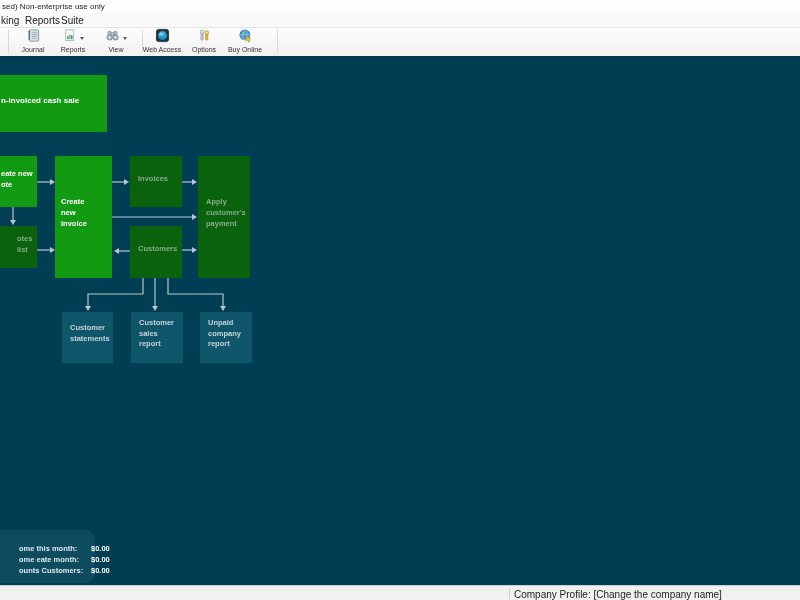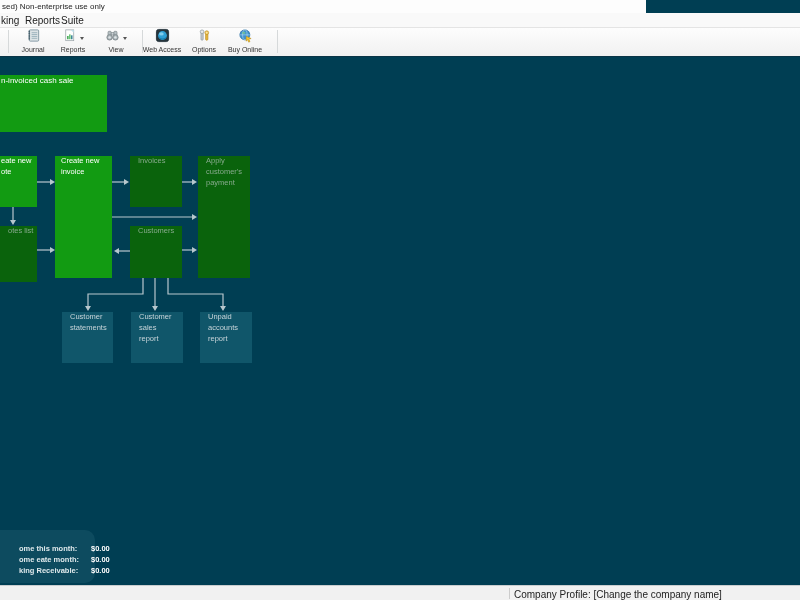--- a/index.html
+++ b/index.html
@@ -1,37 +1,37 @@
 <!DOCTYPE html>
 <html><head>
 <meta charset="utf-8">
 <style>
   html,body{margin:0;padding:0;background:#888;}
   .screen{position:relative;width:800px;height:600px;overflow:hidden;
           font-family:"Liberation Sans",sans-serif;background:#003e53;}
   
-  .titlebar{position:absolute;left:0;top:0;width:646px;height:13px;background:#fdfdfd;}
+  .titlebar{position:absolute;left:0;top:0;width:800px;height:13px;background:#fdfdfd;}
   .titlebar .title{position:absolute;left:2px;top:2px;font-size:8px;color:#1c1c1c;white-space:nowrap;}
   .menubar{position:absolute;left:0;top:13px;width:800px;height:14px;background:#f9f9f9;
            border-bottom:1px solid #e4e4e4;}
   .menuitem{position:absolute;top:2px;font-size:10px;color:#222;text-align:center;}
   .toolbar{position:absolute;left:0;top:28px;width:800px;height:28px;
            background:linear-gradient(#fdfdfd,#f1f1f1);border-bottom:1px solid #cfd4d6;}
   .tsep{position:absolute;top:2px;width:1px;height:23px;background:#d6d9da;}
   .tbtn{position:absolute;top:1px;height:26px;display:flex;flex-direction:column;
         align-items:center;justify-content:flex-start;cursor:default;}
   .tbtn .irow{display:flex;align-items:center;height:17px;}
   .tbtn .lbl{font-size:7px;color:#333;white-space:nowrap;line-height:8px;}
   .dd{width:0;height:0;border-left:2.5px solid transparent;border-right:2.5px solid transparent;
       border-top:3.5px solid #555;margin-left:3px;margin-top:1px;}
   
   .main{position:absolute;left:0;top:56px;width:800px;height:529px;background:#003e53;
         border-top:1px solid #0a3446;}
-  .node{position:absolute;display:flex;align-items:flex-start;box-sizing:border-box;
-        font-weight:normal;font-size:7.5px;line-height:1.45;}
+  .node{position:absolute;display:flex;align-items:center;box-sizing:border-box;
+        font-weight:bold;font-size:7.5px;line-height:1.45;}
   .node .nlbl{white-space:pre-line;}
   .bright{background:#129b12;color:#ffffff;}
   .darkg{background:#0a630c;color:#87aa8d;}
   .tealb{background:#10566a;color:#c7d4d9;}
   .arrows{position:absolute;left:0;top:0;width:800px;height:600px;pointer-events:none;}
   
   .sumpanel{position:absolute;left:-24px;top:530px;width:119px;height:53px;
             background:#0d4b5f;border-radius:0 10px 10px 0;}
   .sumrow{position:absolute;left:0;width:140px;height:11px;font-size:7.5px;font-weight:bold;
           color:#dfe9ec;white-space:nowrap;margin-left:19px;}
@@ -162,21 +162,21 @@
 
   <div class="node bright" style="left:0;top:75px;width:107px;height:57px;padding:0 0 6px 1px;font-size:8px">
     <span class="nlbl">n-invoiced cash sale</span>
   </div>
 
   <div class="node bright" style="left:0;top:156px;width:37px;height:51px;padding:0 0 4px 1px">
     <span class="nlbl">eate new
 ote</span>
   </div>
 
-  <div class="node darkg" style="left:0;top:226px;width:37px;height:56px;padding:0 0 5px 8px">
+  <div class="node darkg" style="left:0;top:226px;width:37px;height:42px;padding:0 0 5px 17px">
     <span class="nlbl">otes list</span>
   </div>
 
   <div class="node bright" style="left:55px;top:156px;width:57px;height:122px;padding:0 12px 7px 6px">
     <span class="nlbl">Create new
 invoice</span>
   </div>
 
   <div class="node darkg" style="left:130px;top:156px;width:52px;height:51px;padding:0 0 4px 8px">
     <span class="nlbl">Invoices</span>
@@ -198,21 +198,21 @@
   </div>
 
   <div class="node tealb" style="left:131px;top:312px;width:52px;height:51px;padding:0 0 7px 8px">
     <span class="nlbl">Customer
 sales
 report</span>
   </div>
 
   <div class="node tealb" style="left:200px;top:312px;width:52px;height:51px;padding:0 0 7px 8px">
     <span class="nlbl">Unpaid
-accounts
+company
 report</span>
   </div>
 
   <svg class="arrows" viewBox="0 0 800 600">
     <g stroke="#b7c7cd" stroke-width="1.2" fill="#b7c7cd">
       <line x1="37" y1="182" x2="50" y2="182"></line>
         <polygon points="50,179 50,185 55,182" stroke="none"></polygon>
       <line x1="13" y1="207" x2="13" y2="220"></line>
         <polygon points="10,220 16,220 13,225" stroke="none"></polygon>
       <line x1="37" y1="250" x2="50" y2="250"></line>
@@ -239,21 +239,21 @@
   <div class="sumpanel"></div>
   <div class="sumrow" style="top:544px">
     <span>ome this month:</span>
     <span class="val">$0.00</span>
   </div>
   <div class="sumrow" style="top:555px">
     <span>ome eate month:</span>
     <span class="val">$0.00</span>
   </div>
   <div class="sumrow" style="top:566px">
-    <span>king Receivable:</span>
+    <span>ounts Customers:</span>
     <span class="val">$0.00</span>
   </div>
 
   <div class="statusbar">
     <div class="ssep"></div>
     <span class="stext">Company Profile: [Change the company name]</span>
   </div>
 
 </div>
 

